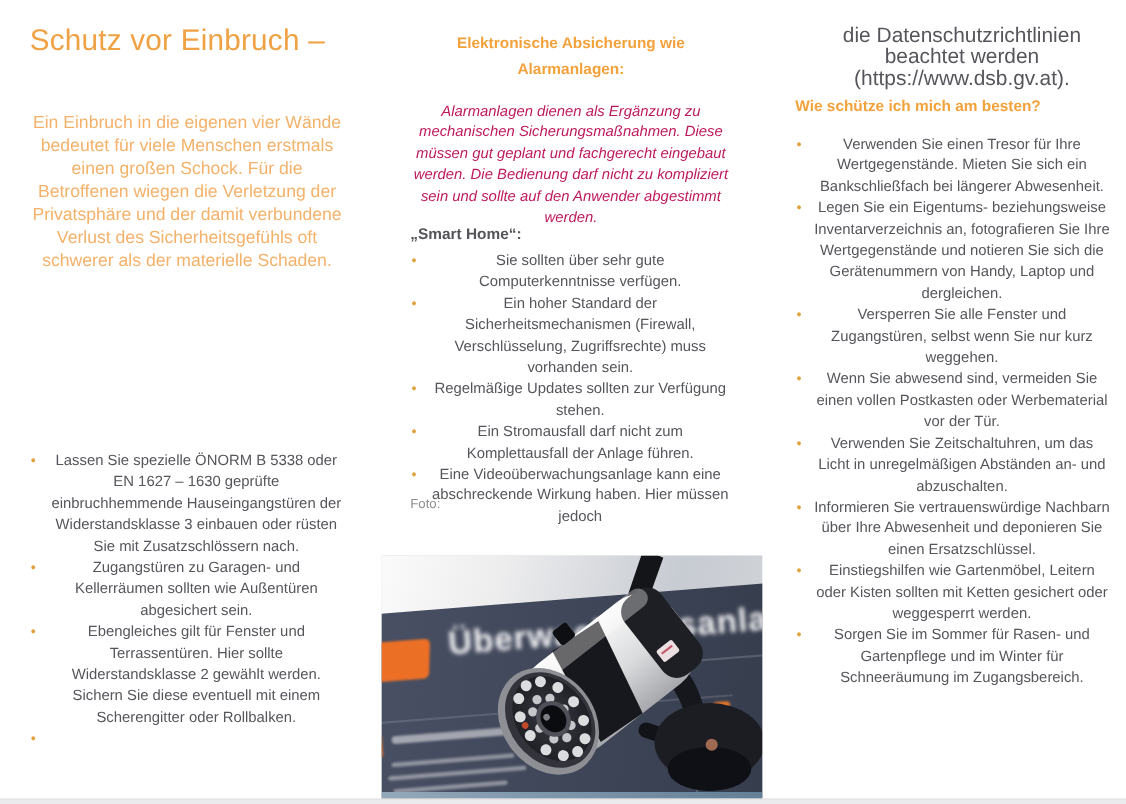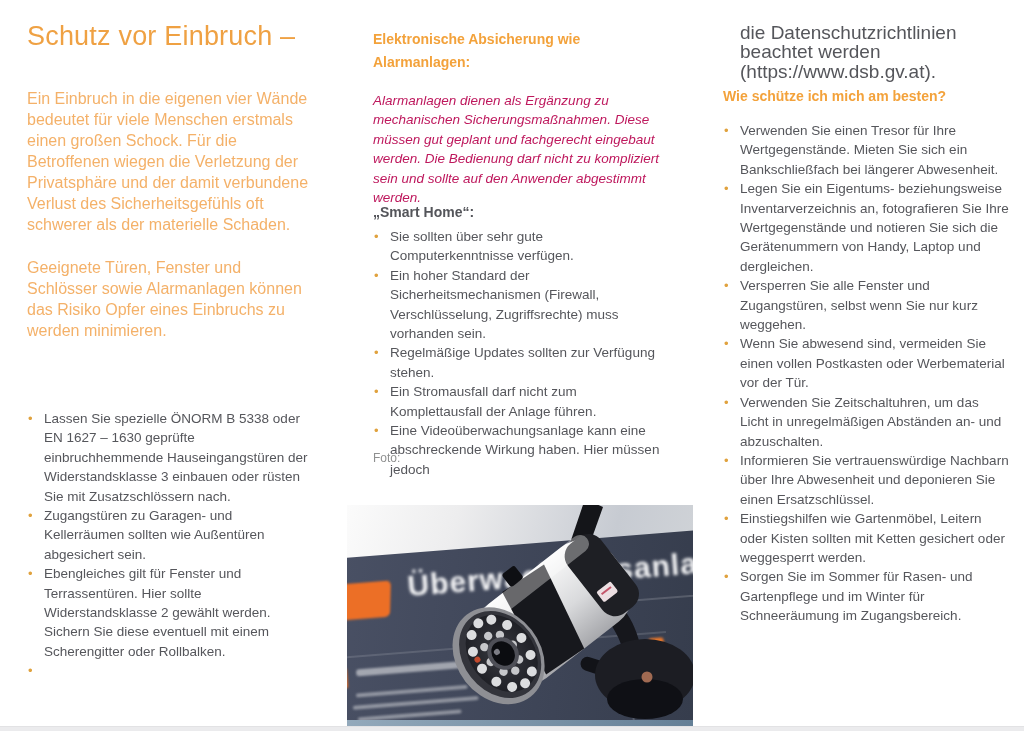--- a/index.html
+++ b/index.html
@@ -1,26 +1,26 @@
 <!DOCTYPE html>
 <html><head>
 <meta charset="utf-8">
 <style>
   html,body{margin:0;padding:0;background:#ffffff;}
   body{width:1024px;height:731px;overflow:hidden;font-family:"Liberation Sans",sans-serif;}
-  .page{position:relative;width:1024px;height:731px;background:#ffffff;overflow:hidden;}
+  .page{position:relative;width:1024px;height:731px;background:#ffffff;overflow:hidden;text-align:center;}
   .col{position:absolute;top:0;height:731px;}
   #col-left{left:27px;width:286px;}
   #col-mid{left:373px;width:292px;}
   #col-right{left:723px;width:286px;}
   .abs{position:absolute;left:0;}
 
   .doc-title{top:19px;font-size:27px;line-height:34px;color:#efa143;font-weight:400;letter-spacing:.2px;}
   .intro{font-size:16px;line-height:21px;color:#f4b169;}
-  #intro-1{top:88px;}
+  #intro-1{top:101px;}
   #intro-2{top:257px;}
   .section-heading{font-size:14px;line-height:23px;font-weight:700;color:#f3a23b;}
   #l-heading{top:377px;}
   #m-heading{top:28px;width:292px;}
   #r-heading{top:85px;}
 
   .body-text{font-size:13.5px;line-height:19.4px;color:#be185d;font-style:italic;}
   #m-para{top:91px;width:292px;}
   .sub-heading{font-size:14px;line-height:19.4px;font-weight:700;color:#54555a;}
   #m-sub{top:203px;}
@@ -58,21 +58,20 @@
 </head>
 <body>
 
 <div class="page">
 
   <div class="col" id="col-left">
     <div class="abs doc-title">
       <div>Schutz vor Einbruch –</div>
     </div>
     <div class="abs intro" id="intro-1">Ein Einbruch in die eigenen vier Wände bedeutet für viele Menschen erstmals einen großen Schock. Für die Betroffenen wiegen die Verletzung der Privatsphäre und der damit verbundene Verlust des Sicherheitsgefühls oft schwerer als der materielle Schaden.</div>
-    <div class="abs intro" id="intro-2">Geeignete Türen, Fenster und Schlösser sowie Alarmanlagen können das Risiko Opfer eines Einbruchs zu werden minimieren.</div>
     <div class="abs blist" id="l-list">
 
         <div class="li">
           <span class="dot">•</span>
           <span>Lassen Sie spezielle ÖNORM B 5338 oder EN 1627 – 1630 geprüfte einbruchhemmende Hauseingangstüren der Widerstandsklasse 3 einbauen oder rüsten Sie mit Zusatzschlössern nach.</span>
         </div>
 
         <div class="li">
           <span class="dot">•</span>
           <span>Zugangstüren zu Garagen- und Kellerräumen sollten wie Außentüren abgesichert sein.</span>

